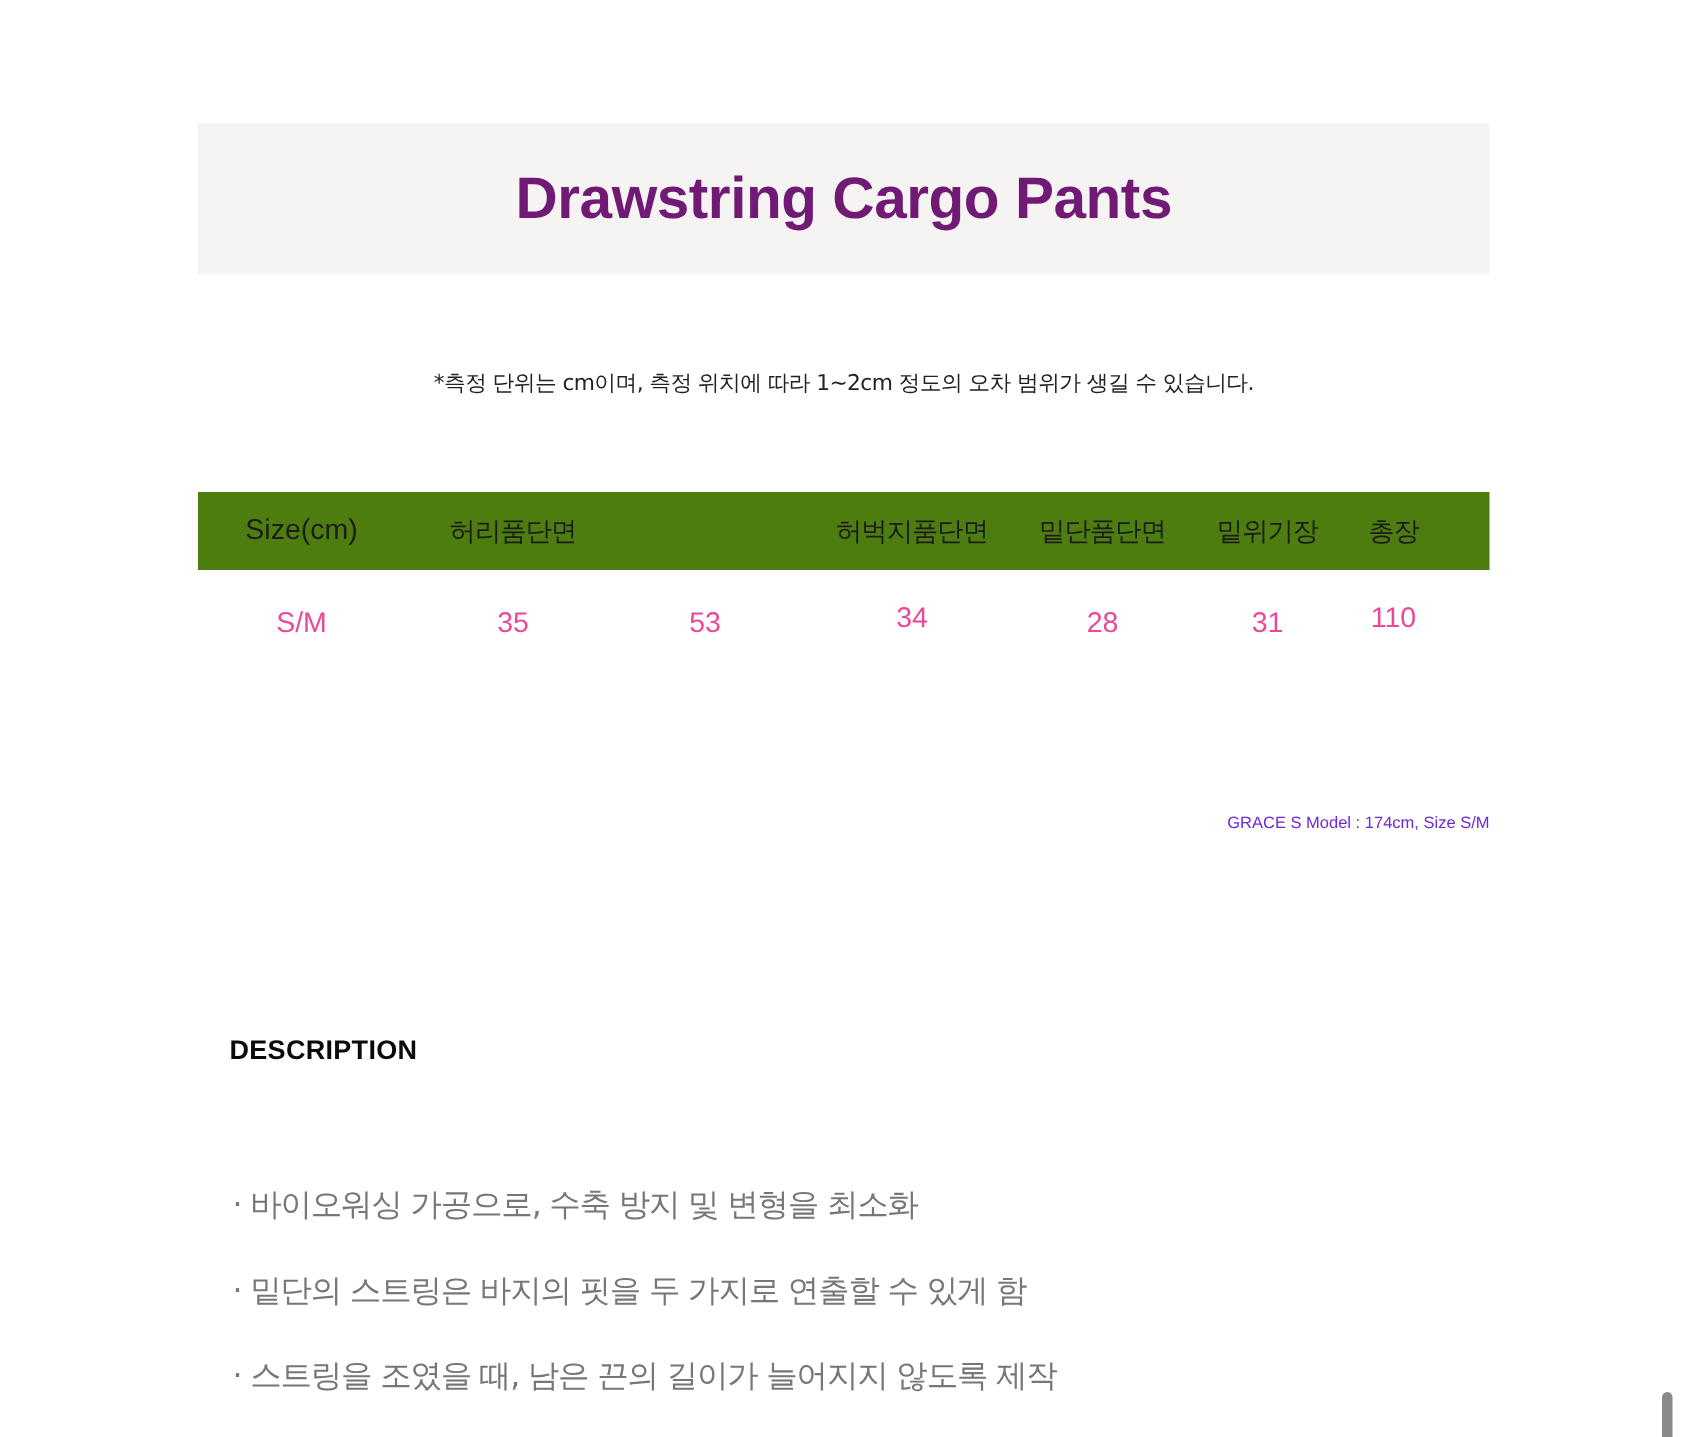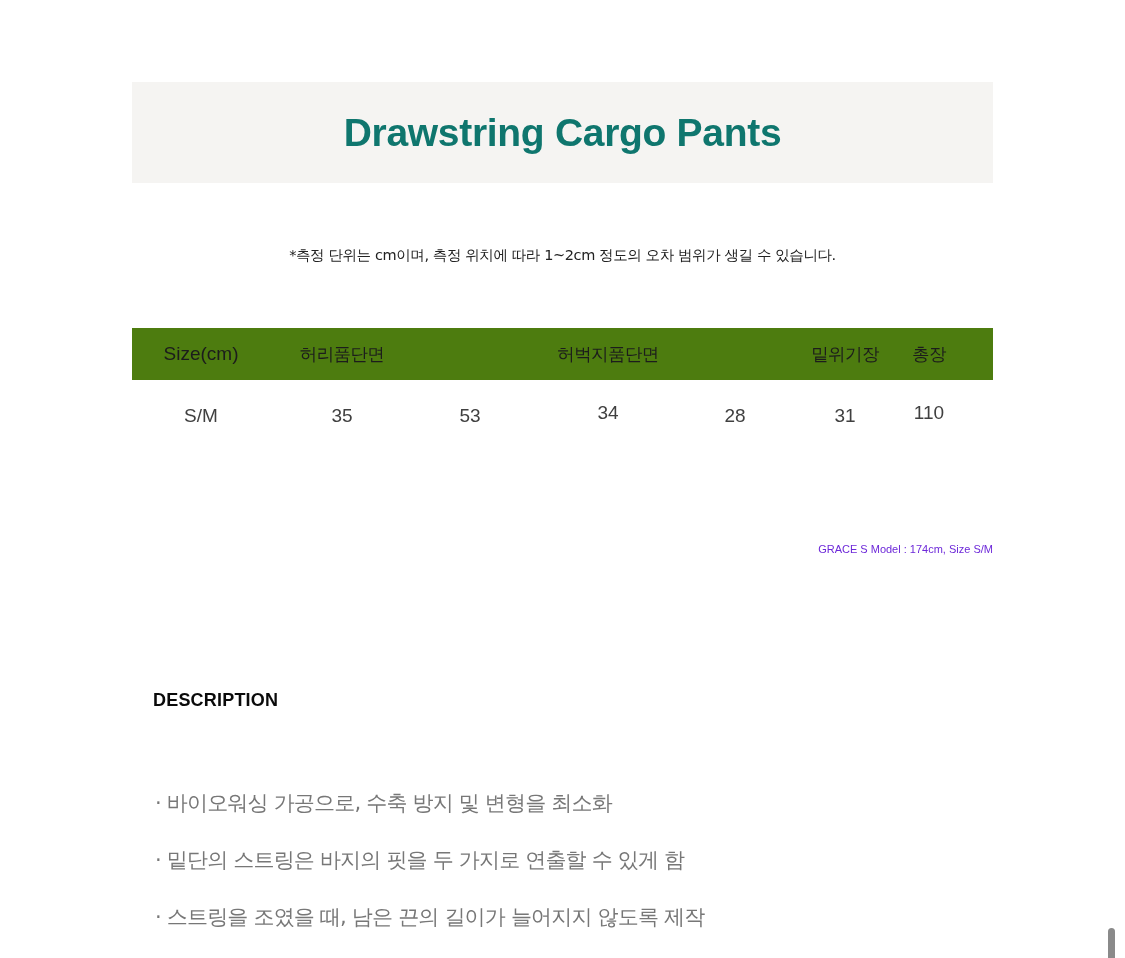--- a/index.html
+++ b/index.html
@@ -24,21 +24,21 @@
       background: #f5f4f2;
       display: flex;
       align-items: center;
       justify-content: center;
     }
     .title-banner h1 {
       margin: 5px;
       font-size: 39px;
       font-weight: 700;
       letter-spacing: -0.3px;
-      color: #0f766e;
+      color: #701a75;
     }
     .note {
       position: absolute;
       left: 132px;
       width: 861px;
       top: 246px;
       text-align: center;
       font-size: 14.5px;
       color: #222222;
       font-family: "DejaVu Sans", sans-serif;
@@ -61,21 +61,21 @@
       height: 56px;
     }
     .cell {
       position: absolute;
       top: 0;
       height: 100%;
       display: flex;
       align-items: center;
       justify-content: center;
       font-size: 18px;
-      color: #404040;
+      color: #ec4899;
       white-space: nowrap;
       transform: translateX(-50%);
     }
     .header .cell {
       font-family: "DejaVu Sans", sans-serif;
       font-size: 17.5px;
       letter-spacing: -0.6px;
       color: #1c1c1c;
     }
     .header .cell.first {
@@ -136,20 +136,21 @@
   <h1>Drawstring Cargo Pants</h1>
 </div>
 
 <div class="note">*측정 단위는 cm이며, 측정 위치에 따라 1~2cm 정도의 오차 범위가 생길 수 있습니다.</div>
 
 <div class="size-table">
   <div class="size-row header">
     <div class="cell first" style="left:69px">Size(cm)</div>
     <div class="cell" style="left:210px">허리품단면</div>
     <div class="cell" style="left:476px">허벅지품단면</div>
+    <div class="cell" style="left:603px">밑단품단면</div>
     <div class="cell" style="left:713px">밑위기장</div>
     <div class="cell" style="left:797px">총장</div>
   </div>
 
   <div class="size-row body-row" style="margin-top:8px">
     <div class="cell" style="left:69px">S/M</div>
     <div class="cell" style="left:210px">35</div>
     <div class="cell" style="left:338px">53</div>
     <div class="cell" style="left:476px; top:-3px">34</div>
     <div class="cell" style="left:603px">28</div>

